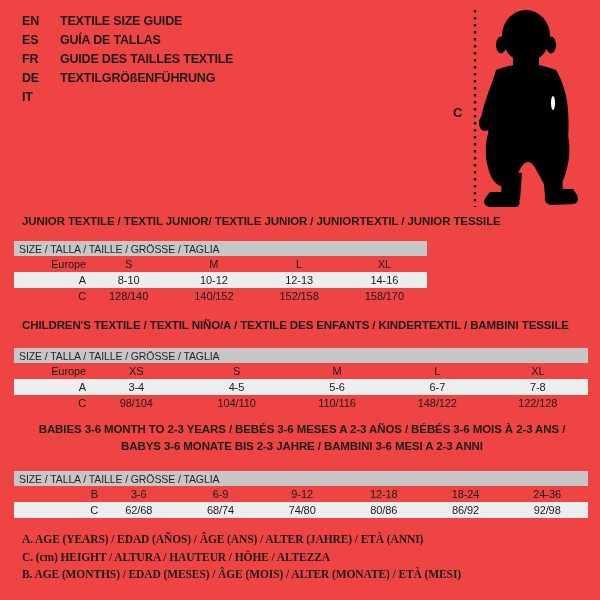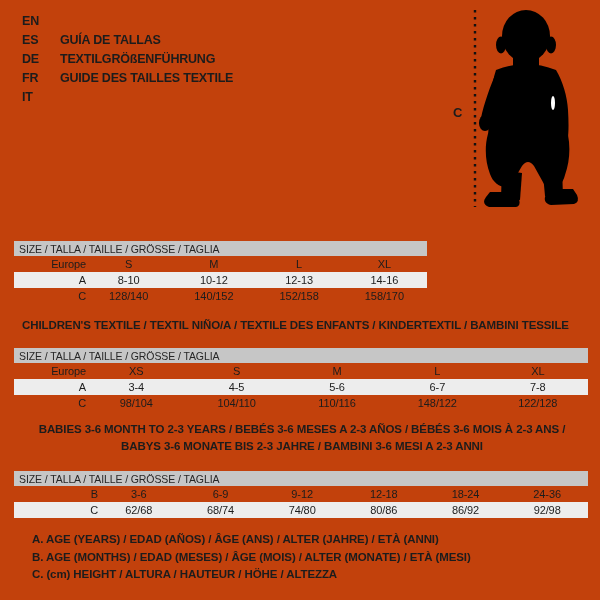--- a/index.html
+++ b/index.html
@@ -1,17 +1,17 @@
 <!DOCTYPE html>
 <html><head>
 <meta charset="utf-8">
 <style>
   html,body{margin:0;padding:0;background:#fff;}
   .page{
-    position:relative;width:600px;height:600px;background:#c2410c;overflow:hidden;
+    position:relative;width:600px;height:600px;background:#ef4444;overflow:hidden;
     font-family:"Liberation Sans", sans-serif;color:#1c1c1c;
   }
   
   .lang-list{position:absolute;left:22px;top:12px;}
   .lang-row{display:flex;line-height:19px;font-weight:bold;font-size:12.5px;letter-spacing:-0.2px;}
   .lang-row .code{width:38px;flex:0 0 38px;}
   
   .figure{position:absolute;left:450px;top:4px;width:140px;height:212px;}
   .figure .c-label{position:absolute;left:3px;top:101px;font-weight:bold;font-size:13px;}
   .figure svg{position:absolute;left:0;top:0;}
@@ -25,43 +25,44 @@
   table.size-tbl{position:absolute;border-collapse:collapse;table-layout:fixed;}
   .tbl-1{left:14px;top:241px;width:413px;}
   .tbl-2{left:14px;top:348px;width:574px;}
   .tbl-3{left:14px;top:471px;width:574px;}
   table.size-tbl td{padding:0;font-size:11px;height:16px;letter-spacing:-0.1px;vertical-align:middle;}
   table.size-tbl thead td{background:#c6c6c6;height:15px;font-size:10.5px;padding-left:5px;color:#262626;}
   table.size-tbl td.lab{text-align:right;padding-left:5px;}
   table.size-tbl td.val{text-align:center;}
   table.size-tbl tr.shaded{background:#ededed;}
   
-  .footnotes{position:absolute;left:32px;top:531px;font-weight:bold;font-size:11.5px;
-    line-height:17.5px;letter-spacing:-0.1px;}
+  .footnotes{position:absolute;left:22px;top:531px;font-weight:bold;font-size:11.5px;
+    line-height:17.5px;letter-spacing:-0.1px;font-family:Liberation Serif, serif;}
 </style>
 </head>
 <body>
 
 <div class="page">
 
   <div class="lang-list">
     <div class="lang-row">
       <span class="code">EN</span>
+      <span class="lbl">TEXTILE SIZE GUIDE</span>
     </div>
     <div class="lang-row">
       <span class="code">ES</span>
       <span class="lbl">GUÍA DE TALLAS</span>
     </div>
     <div class="lang-row">
+      <span class="code">FR</span>
+      <span class="lbl">GUIDE DES TAILLES TEXTILE</span>
+    </div>
+    <div class="lang-row">
       <span class="code">DE</span>
       <span class="lbl">TEXTILGRÖßENFÜHRUNG</span>
-    </div>
-    <div class="lang-row">
-      <span class="code">FR</span>
-      <span class="lbl">GUIDE DES TAILLES TEXTILE</span>
     </div>
     <div class="lang-row">
       <span class="code">IT</span>
     </div>
   </div>
 
   <div class="figure">
     <svg viewBox="0 0 140 212" width="140" height="212">
       <line x1="25" y1="6" x2="25" y2="203" stroke="#111" stroke-width="2.4" stroke-dasharray="2.6 4.4"></line>
       <g fill="#000">
@@ -77,20 +78,21 @@
         <path d="M52 166 L72 169 L70 196 L51 193 Z"></path>
         <path d="M36 193 Q31 200 39 203 L66 203 Q71 202 69 195 L66 188 L40 188 Z"></path>
         <path d="M92 160 L112 163 L113 193 L95 192 Z"></path>
         <path d="M96 190 Q92 199 101 201 L124 200 Q130 198 127 191 L123 185 L98 185 Z"></path>
         <ellipse cx="103" cy="99" rx="2" ry="7" fill="#fff"></ellipse>
       </g>
     </svg>
     <span class="c-label">C</span>
   </div>
 
+  <div class="section-title title-1">JUNIOR TEXTILE / TEXTIL JUNIOR/ TEXTILE JUNIOR / JUNIORTEXTIL / JUNIOR TESSILE</div>
   <table class="size-tbl tbl-1">
     <colgroup>
         <col style="width:72px">
         <col>
         <col>
         <col>
         <col>
       </colgroup>
     <thead>
       <tr>
@@ -201,17 +203,17 @@
         <td class="val">74/80</td>
         <td class="val">80/86</td>
         <td class="val">86/92</td>
         <td class="val">92/98</td>
       </tr>
     </tbody>
   </table>
 
   <div class="footnotes">
     <div>A. AGE (YEARS) / EDAD (AÑOS) / ÂGE (ANS) / ALTER (JAHRE) / ETÀ (ANNI)</div>
+    <div>C. (cm) HEIGHT / ALTURA / HAUTEUR / HÖHE / ALTEZZA</div>
     <div>B. AGE (MONTHS) / EDAD (MESES) / ÂGE (MOIS) / ALTER (MONATE) / ETÀ (MESI)</div>
-    <div>C. (cm) HEIGHT / ALTURA / HAUTEUR / HÖHE / ALTEZZA</div>
   </div>
 
 </div>
 
 </body></html>

